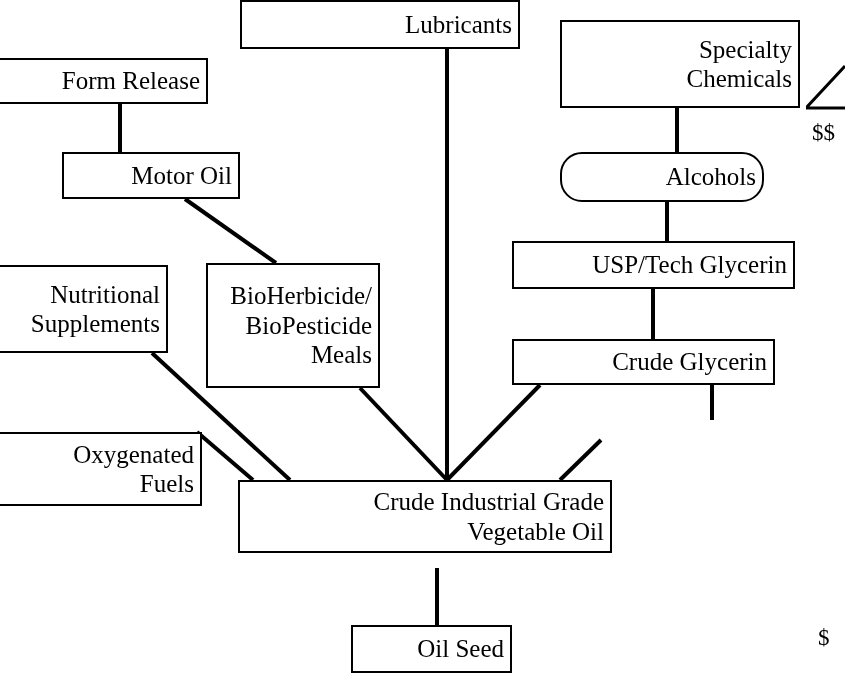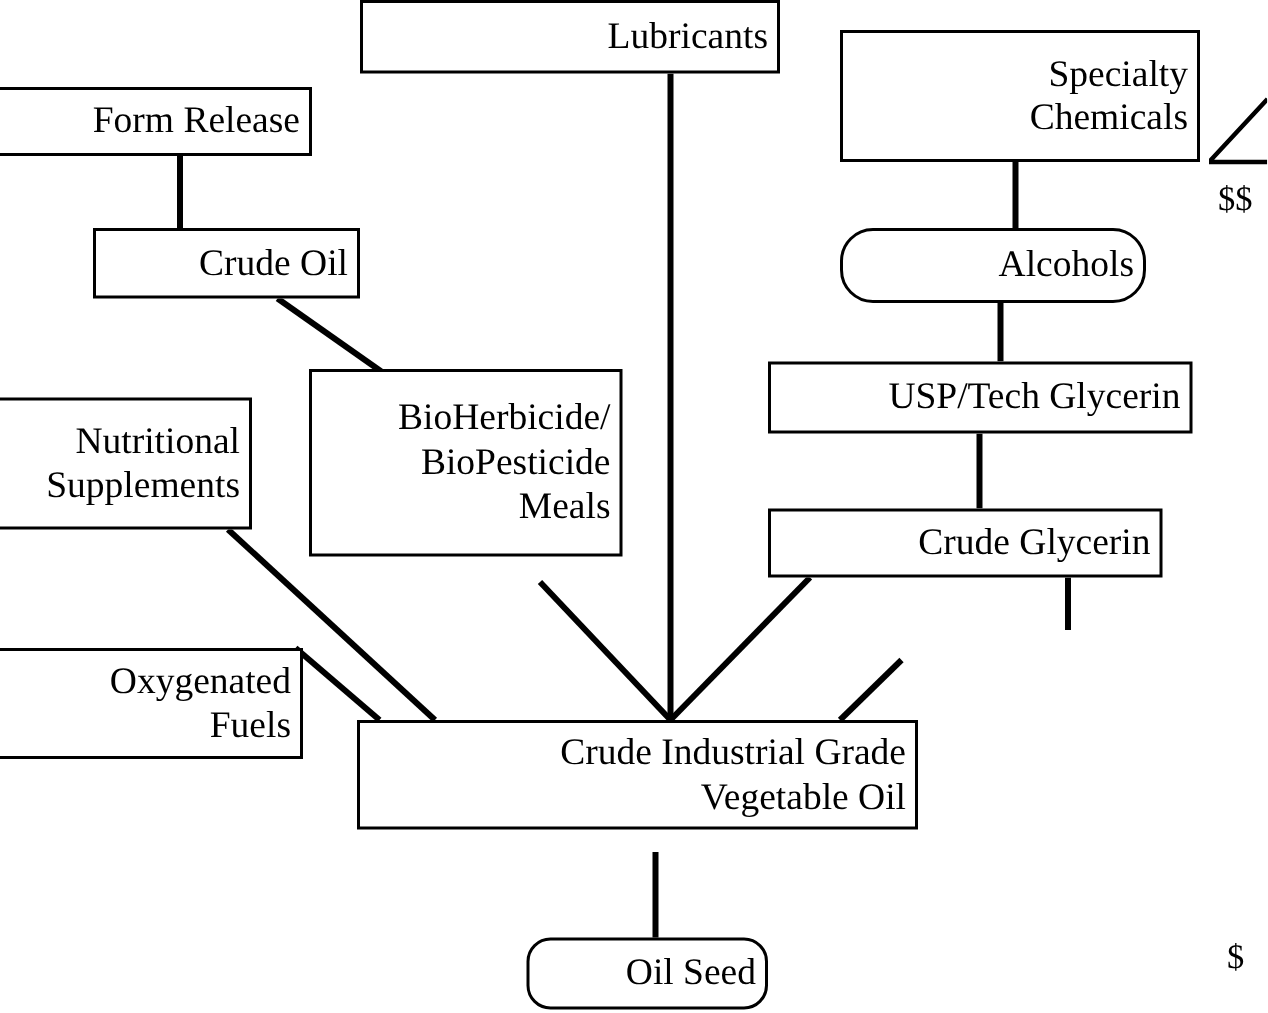--- a/index.html
+++ b/index.html
@@ -78,41 +78,41 @@
   <div class="node" style="left: 560px; top: 8px; width: 240px; height: 88px; margin-top: 12px;">
     <span>Specialty<br>Chemicals</span>
   </div>
   <div class="node" style="left: -10px; top: 58px; width: 218px; height: 46px;">
     <span>Form Release</span>
   </div>
   <div class="node" style="left: 560px; top: 152px; width: 204px; height: 50px; border-radius: 22px;">
     <span>Alcohols</span>
   </div>
   <div class="node" style="left: 62px; top: 152px; width: 178px; height: 47px;">
-    <span>Crude Oil</span>
+    <span>Motor Oil</span>
   </div>
   <div class="node" style="left: 512px; top: 241px; width: 283px; height: 48px;">
     <span>USP/Tech Glycerin</span>
   </div>
   <div class="node" style="left: -12px; top: 265px; width: 180px; height: 88px;">
     <span>Nutritional<br>Supplements</span>
   </div>
-  <div class="node" style="left: 206px; top: 246px; width: 209px; height: 125px;">
+  <div class="node" style="left: 206px; top: 263px; width: 174px; height: 125px;">
     <span>BioHerbicide/<br>BioPesticide<br>Meals</span>
   </div>
   <div class="node" style="left: 512px; top: 339px; width: 263px; height: 46px; padding-left: 24px;">
     <span>Crude Glycerin</span>
   </div>
   <div class="node" style="left: -8px; top: 432px; width: 210px; height: 74px;">
     <span>Oxygenated<br>Fuels</span>
   </div>
   <div class="node" style="left: 238px; top: 480px; width: 374px; height: 73px;">
     <span>Crude Industrial Grade<br>Vegetable Oil</span>
   </div>
-  <div class="node" style="left: 351px; top: 625px; width: 161px; height: 48px; border-radius: 16px;">
+  <div class="node" style="left: 351px; top: 625px; width: 161px; height: 48px;">
     <span>Oil Seed</span>
   </div>
 
   <svg class="value-arrow" style="position:absolute;left:806px;top:62px;width:39px;height:48px;z-index:4;" viewBox="0 0 39 48" xmlns="http://www.w3.org/2000/svg">
     <path d="M 0 46 L 39 46 M 0 46 L 39 4" stroke="#000000" stroke-width="3" fill="none"></path>
   </svg>
 
   <div class="pricetag" style="left:812px; top:120px;">$$</div>
 
   <div class="pricetag" style="left:818px; top:625px;">$</div>

